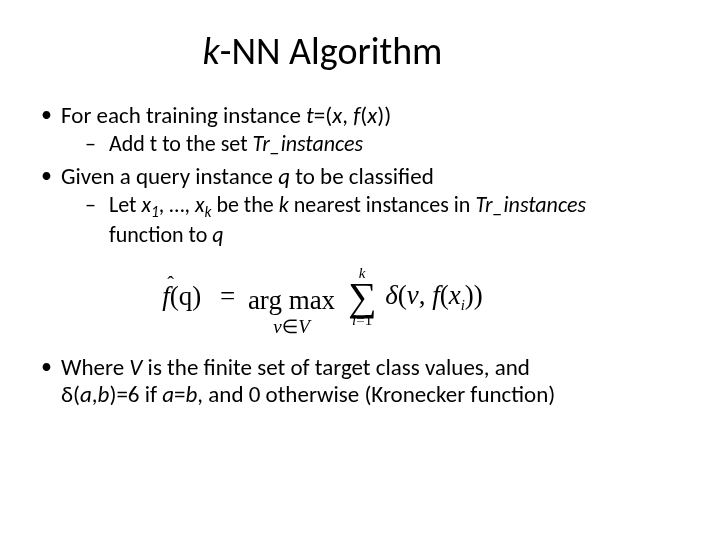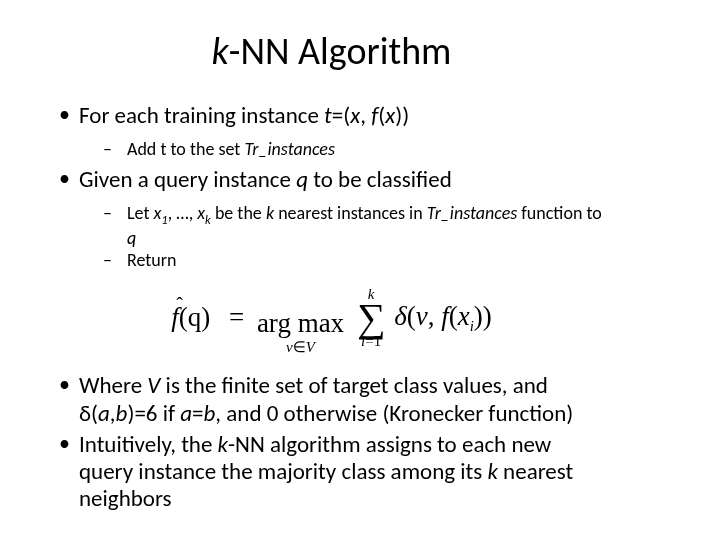--- a/index.html
+++ b/index.html
@@ -8,21 +8,21 @@
     width: 720px;
     height: 540px;
     background: #fff;
     font-family: Calibri, "Segoe UI", Arial, sans-serif;
     color: #000;
   }
   .slide {
     box-sizing: border-box;
     width: 663px;
     height: 540px;
-    padding: 20px 55px 20px 55px;
+    padding: 20px 55px 20px 37px;
     position: relative;
   }
   .title {
     text-align: center;
     font-size: 38px;
     font-weight: 400;
     margin: 8px 0 28px 0;
   }
   .title .k-ital { font-style: italic; }
   ul.outer {
@@ -41,22 +41,22 @@
     content: "•";
     position: absolute;
     left: 4px;
     top: 0;
     font-size: 22px;
     line-height: 1.18;
   }
   ul.inner {
     list-style: none;
     padding-left: 0;
-    margin: 10px 0 6px 0;
-    font-size: 18px;
+    margin: 2px 0 6px 0;
+    font-size: 22px;
   }
   ul.inner > li {
     position: relative;
     padding-left: 48px;
     margin-bottom: 1px;
   }
   ul.inner > li::before {
     content: "–";
     position: absolute;
     left: 24px;
@@ -96,21 +96,21 @@
   }
   .eq .argmax {
     display: inline-block;
     vertical-align: middle;
     position: relative;
     text-align: center;
   }
   .eq .argmax .am-top { display: block; font-size: 27px; margin-top: 29px; }
   .eq .argmax .am-sub {
     display: block;
-    font-size: 15px;
+    font-size: 19px;
     margin-top: -1px;
   }
   .eq .sigma-box {
     display: inline-block;
     vertical-align: middle;
     text-align: center;
     margin: 0 2px 0 6px;
     line-height: 1;
   }
   .eq .sigma-box .sig-top {
@@ -160,23 +160,20 @@
         </li>
       </ul>
     </li>
 
     <li>
       <span>Given a query instance </span><span class="ital">q</span><span> to be classified</span>
       <ul class="inner">
         <li>
           <span>Let </span><span class="ital">x</span><sub>1</sub><span>, …, </span><span class="ital">x</span><sub>k</sub><span> be the </span><span class="ital">k</span><span> nearest instances in </span><span class="ital">Tr_instances</span><span> function to </span><span class="ital">q</span>
         </li>
-        <li>
-          <span>Return</span>
-        </li>
       </ul>
     </li>
   </ul>
 
   <div class="formula-wrap">
     <span class="eq">
       <span class="lhs">
         <span class="hat">ˆ</span>
         <span class="ital">f</span><span>(q)</span>
       </span>
@@ -193,18 +190,15 @@
       <span class="rhs">
         <span class="ital">δ</span><span>(</span><span class="ital">v</span><span>, </span><span class="ital">f</span><span>(</span><span class="ital">x</span><span class="fn-sub">i</span><span>))</span>
       </span>
     </span>
   </div>
 
   <ul class="outer">
     <li>
       <span>Where </span><span class="ital">V</span><span> is the finite set of target class values, and δ(</span><span class="ital">a</span><span>,</span><span class="ital">b</span><span>)=6 if </span><span class="ital">a</span><span>=</span><span class="ital">b</span><span>, and 0 otherwise (Kronecker function)</span>
     </li>
-    <li>
-      <span>Intuitively, the </span><span class="ital">k</span><span>-NN algorithm assigns to each new query instance the majority class among its </span><span class="ital">k</span><span> nearest neighbors</span>
-    </li>
   </ul>
 
 </div>
 
 </body></html>

